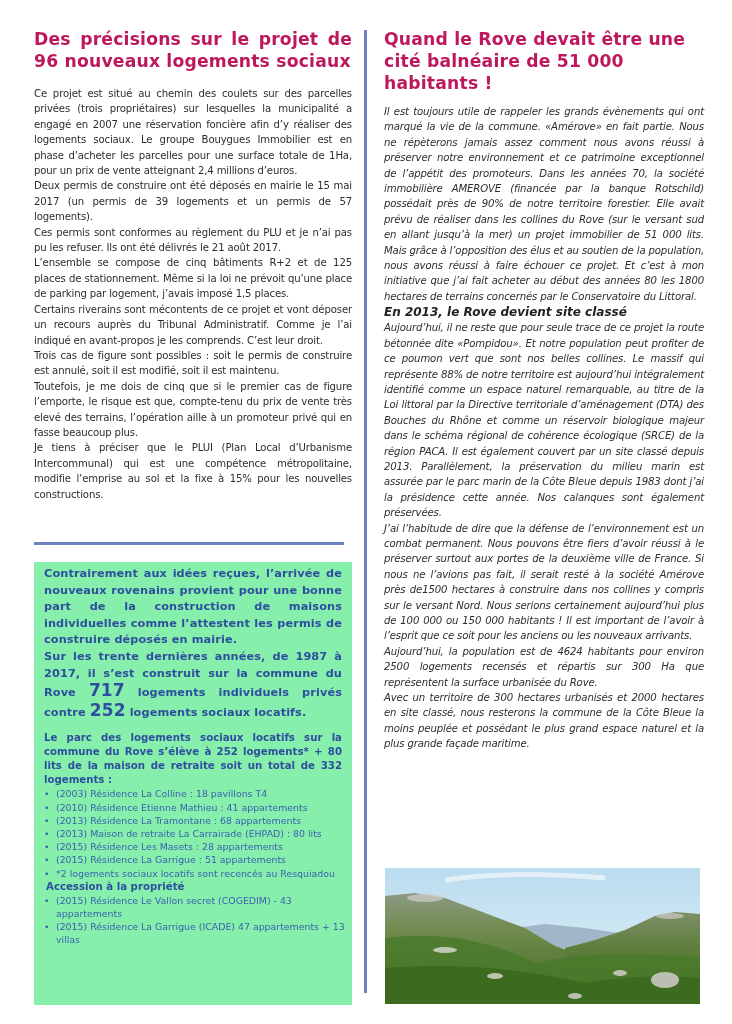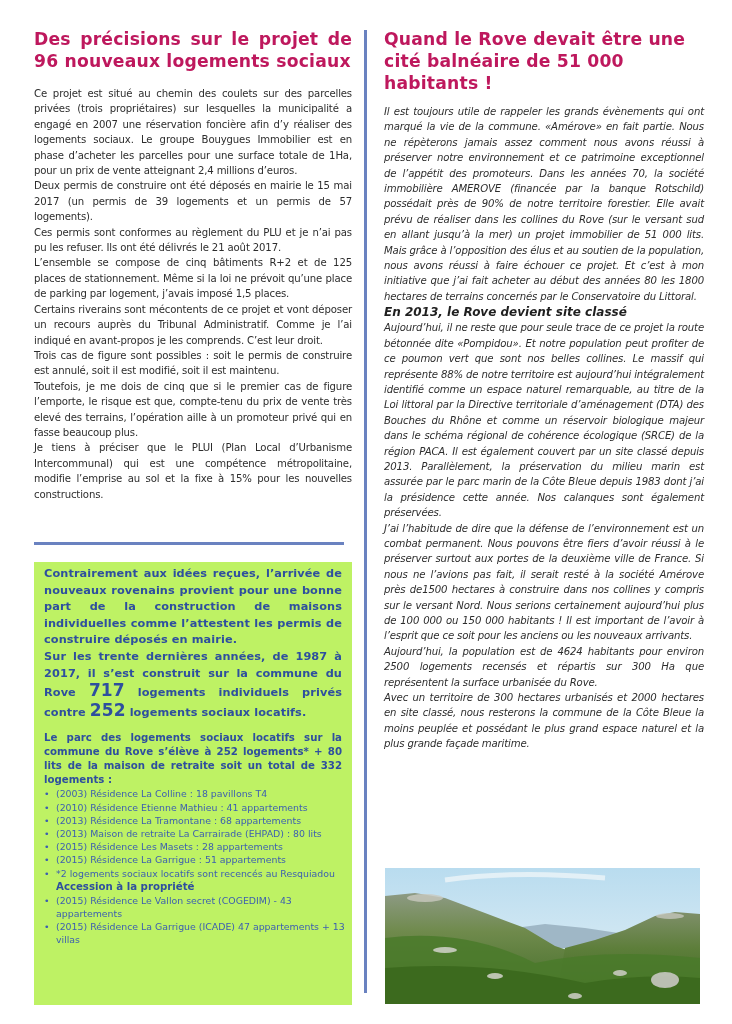--- a/index.html
+++ b/index.html
@@ -23,40 +23,40 @@
   }
   .col-left .text { margin-top: 14px; }
   .col-right .text { margin-top: 10px; font-style: italic; }
 
   .subhead { font-weight: bold; font-size: 12px; line-height: 15px; color: #1f1f1f; margin-top: 1px; }
 
   .hrule { position: absolute; left: 34px; top: 542px; width: 310px; height: 3px; background: #6a82c0; }
 
   .box {
     position: absolute; left: 34px; top: 562px; width: 318px; height: 443px;
-    background: #bef264;
+    background: #86efac;
   }
   .box-intro {
     padding: 4px 10px 0 10px;
     font-weight: bold; color: #2e4f9e; font-size: 11.3px; line-height: 16.6px;
     text-align: justify; letter-spacing: 0.1px;
   }
   .box-intro .big { font-size: 17px; font-weight: bold; }
   .box-list-head {
     padding: 10px 10px 0 10px; font-weight: bold; color: #2e4f9e;
     font-size: 10.2px; line-height: 14px; text-align: justify;
   }
   .box ul { list-style: none; padding: 0 6px 0 8px; }
   .box li {
     color: #3c5fb0; font-size: 9.4px; line-height: 13.2px; padding-left: 14px; position: relative;
   }
   .box li .bullet { position: absolute; left: 2px; top: 0; }
   .box li.wrapfull { padding-left: 0; }
   .box li.wrapfull .bullet { position: static; margin-right: 8px; }
-  .box .acc-head { padding-left: 22px; font-weight: bold; color: #2e4f9e; font-size: 10.2px; line-height: 14px; }
+  .box .acc-head { padding-left: 12px; font-weight: bold; color: #2e4f9e; font-size: 10.2px; line-height: 14px; }
 
   .photo {
     position: absolute; left: 385px; top: 868px; width: 315px; height: 136px; overflow: hidden;
   }
 </style>
 </head>
 <body>
 
 <div class="col-left">
   <h1 class="title">Des précisions sur le projet de 96 nouveaux logements sociaux</h1>

